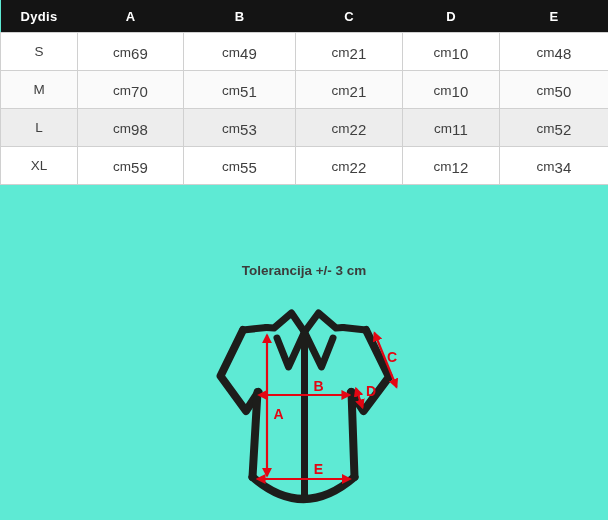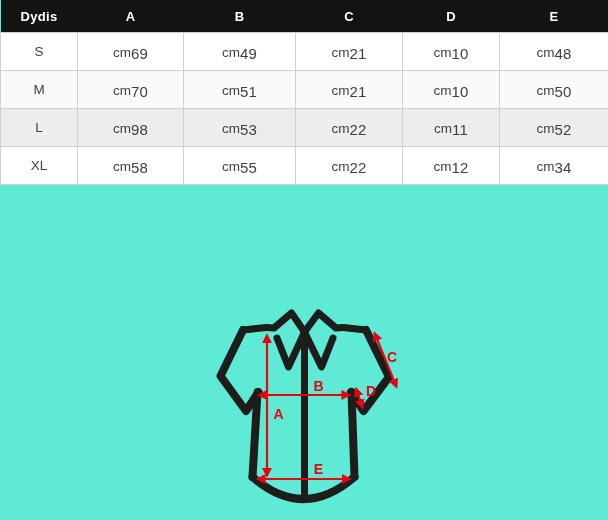--- a/index.html
+++ b/index.html
@@ -77,29 +77,30 @@
       <tr class="row-l">
         <td>L</td>
         <td><span>cm</span><span class="num">98</span></td>
         <td><span>cm</span><span class="num">53</span></td>
         <td><span>cm</span><span class="num">22</span></td>
         <td><span>cm</span><span class="num">11</span></td>
         <td><span>cm</span><span class="num">52</span></td>
       </tr>
       <tr class="row-xl">
         <td>XL</td>
-        <td><span>cm</span><span class="num">58</span></td>
+        <td><span>cm</span><span class="num">59</span></td>
         <td><span>cm</span><span class="num">55</span></td>
         <td><span>cm</span><span class="num">22</span></td>
         <td><span>cm</span><span class="num">12</span></td>
         <td><span>cm</span><span class="num">34</span></td>
       </tr>
     </tbody>
   </table>
 
+  <div class="tolerance">Tolerancija +/- 3 cm</div>
 
   <svg class="diagram" viewBox="210 296 200 226" xmlns="http://www.w3.org/2000/svg">
     <defs>
       <marker id="ah" viewBox="0 0 8 8" refX="6.5" refY="4" markerWidth="4.5" markerHeight="4.5" orient="auto-start-reverse">
         <path d="M0,0 L8,4 L0,8 Z" fill="#e30613"></path>
       </marker>
     </defs>
 
     <g stroke="#1d1d1b" fill="none" stroke-width="7" stroke-linecap="round" stroke-linejoin="round">
       <path d="M266.5,327.5 L274,328 L291.5,313 L304.5,332"></path>

